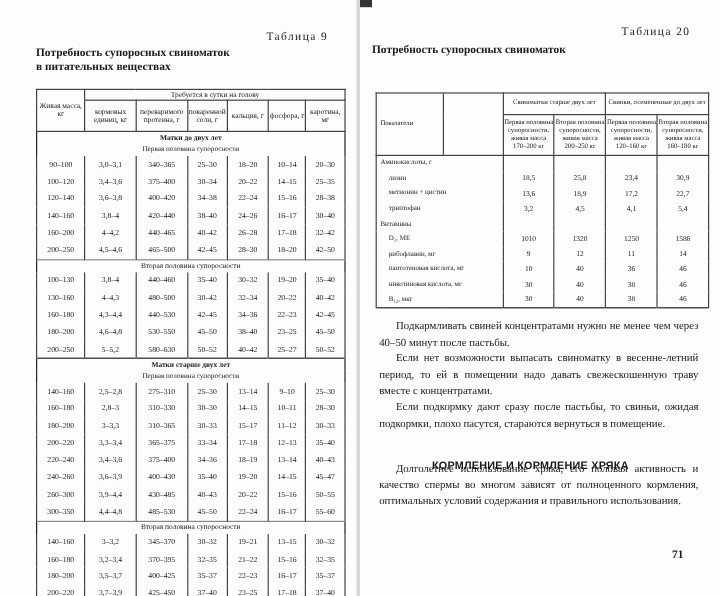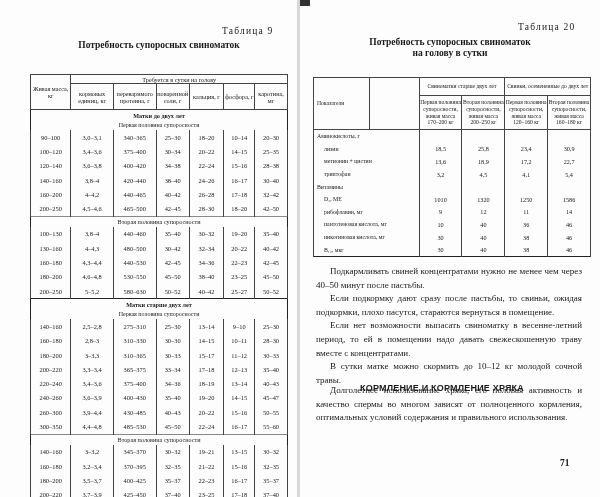--- a/index.html
+++ b/index.html
@@ -4,21 +4,21 @@
 <style>
   html,body{margin:0;padding:0;}
   body{width:600px;height:497px;background:#fff;position:relative;overflow:hidden;
        font-family:"Liberation Serif","DejaVu Serif",serif;color:#1a1a1a;}
   .page{position:absolute;top:0;height:497px;background:#fdfdfd;}
   .left{left:0;width:300px;}
   .right{left:300px;width:300px;}
   .gutter{position:absolute;left:297px;top:0;width:3px;height:497px;background:#d8d8d8;}
   .topmark{position:absolute;left:300px;top:0;width:10px;height:6px;background:#333;}
   .tabno{position:absolute;font-size:9.5px;letter-spacing:1.2px;}
-  .ttl{position:absolute;text-align:center;font-weight:bold;font-size:9.5px;line-height:11px;}
+  .ttl{position:absolute;text-align:left;font-weight:bold;font-size:9.5px;line-height:11px;}
   table{border-collapse:collapse;position:absolute;font-size:6.2px;}
   td,th{padding:0;text-align:center;font-weight:normal;}
   
   .t9{left:30px;top:74px;width:258px;border:1.5px solid #222;}
   .t9 th{border:1px solid #444;line-height:7px;vertical-align:middle;}
   .t9 td{border-left:1px solid #444;border-right:1px solid #444;height:14.3px;font-size:6.4px;}
   .t9 tr.sec td{border:none;border-top:1px solid #888;height:10px;font-size:6.2px;}
   .t9 tr.sec2 td{border:none;height:10px;font-size:6px;}
   .t9 tr.sec.bold td{font-weight:bold;border-top:1.5px solid #222;}
   
@@ -36,20 +36,21 @@
 <body>
 
 <div class="page left"></div>
 <div class="page right"></div>
 <div class="gutter"></div>
 <div class="topmark"></div>
 
 <div class="tabno" style="left:222px;top:26px;">Таблица 9</div>
 <div class="ttl" style="left:30px;top:40px;width:258px;">
   <div>Потребность супоросных свиноматок</div>
+  <div>в питательных веществах</div>
 </div>
 
 <table class="t9">
   <thead>
     <tr>
       <th rowspan="2" style="width:40px;">Живая масса, кг</th>
       <th colspan="6" style="height:8px;">Требуется в сутки на голову</th>
     </tr>
     <tr style="height:26px;">
       <th style="width:42px;">кормовых единиц, кг</th>
@@ -285,21 +286,20 @@
         <td>23–25</td>
         <td>17–18</td>
         <td>37–40</td>
       </tr>
     </tbody>
 </table>
 
 <div class="tabno" style="left:518px;top:22px;">Таблица 20</div>
 <div class="ttl" style="left:310px;top:37px;width:280px;">
   <div>Потребность супоросных свиноматок</div>
-  <div>на голову в сутки</div>
 </div>
 
 <table class="t10">
   <thead>
     <tr style="height:18px;">
       <th rowspan="2" style="width:52px;text-align:left;padding-left:3px;border-right:none;">Показатели</th>
       <th rowspan="2" style="width:50px;border-left:1px solid #444;"></th>
       <th colspan="2">Свиноматки старше двух лет</th>
       <th colspan="2">Свинки, осемененные до двух лет</th>
     </tr>
@@ -379,22 +379,21 @@
         <td>30</td>
         <td>40</td>
         <td>38</td>
         <td>46</td>
       </tr>
     </tbody>
 </table>
 
 <div class="para" style="top:265px;">
   <p>Подкармливать свиней концентратами нужно не менее чем через 40–50 минут после пастьбы.</p>
+  <p>Если нет возможности выпасать свиноматку в весенне-летний период, то ей в помещении надо давать свежескошенную траву вместе с концентратами.</p>
   <p>Если подкормку дают сразу после пастьбы, то свиньи, ожидая подкормки, плохо пасутся, стараются вернуться в помещение.</p>
-  <p>Если нет возможности выпасать свиноматку в весенне-летний период, то ей в помещении надо давать свежескошенную траву вместе с концентратами.</p>
-  <p>В сутки матке можно скормить до 10–12 кг молодой сочной травы.</p>
 </div>
 
 <div class="section">КОРМЛЕНИЕ И КОРМЛЕНИЕ ХРЯКА</div>
 <div class="para" style="top:384px;">
   <p>Долголетнее использование хряка, его половая активность и качество спермы во многом зависят от полноценного кормления, оптимальных условий содержания и правильного использования.</p>
 </div>
 <div class="pagenum">71</div>
 
 </body></html>

